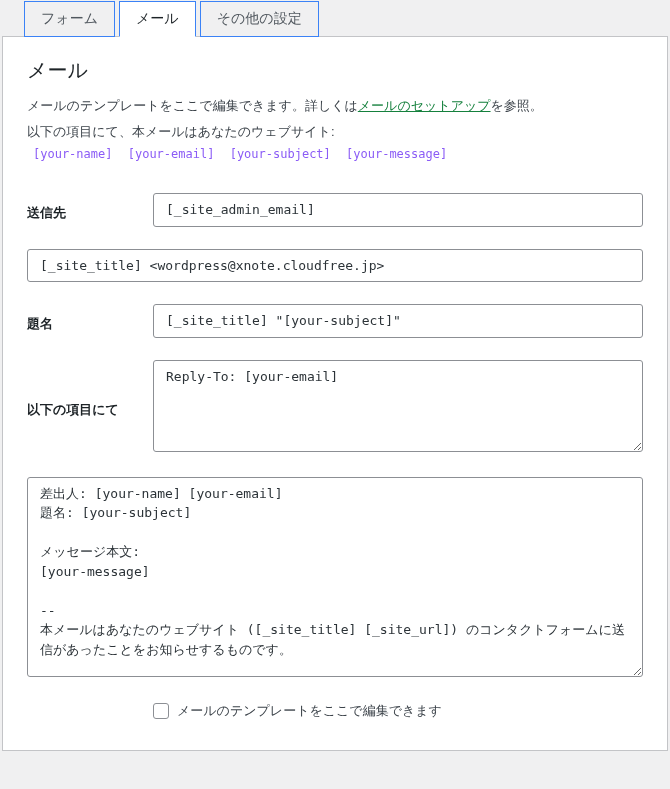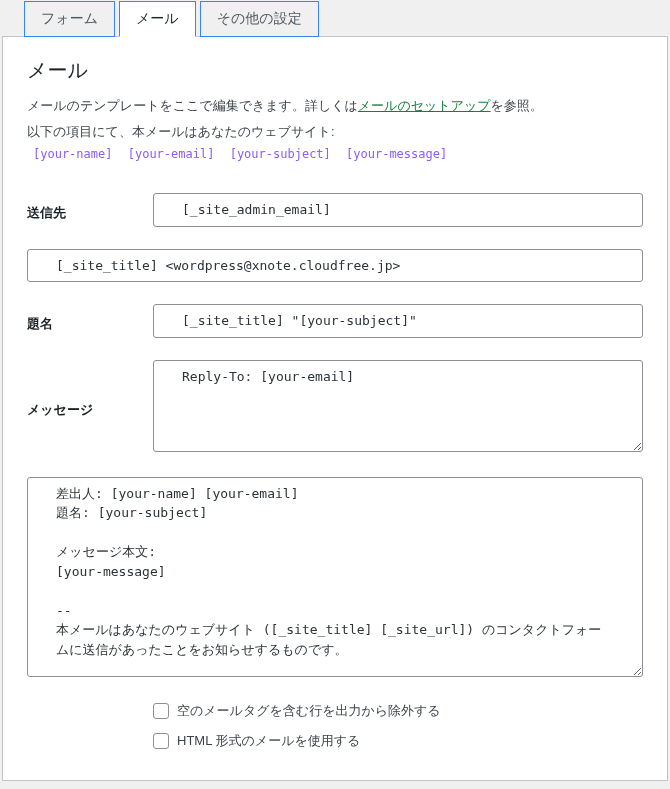--- a/index.html
+++ b/index.html
@@ -82,21 +82,21 @@
       padding-top: 6px;
       flex-shrink: 0;
     }
     .form-field {
       flex: 1;
     }
     input[type="text"], textarea {
       width: 100%;
       border: 1px solid #8c8f94;
       border-radius: 3px;
-      padding: 6px 28px;
+      padding: 6px 12px;
       font-family: Consolas, Monaco, monospace;
       font-size: 13px;
       color: #2c3338;
       background: #fff;
       line-height: 1.5;
     }
     textarea {
       resize: vertical;
     }
     .textarea-headers {
@@ -165,21 +165,21 @@
   </div>
 
   <div class="form-row">
     <div class="form-label">題名</div>
     <div class="form-field">
       <input type="text" value="[_site_title] &quot;[your-subject]&quot;" style="">
     </div>
   </div>
 
   <div class="form-row">
-    <div class="form-label">メッセージ</div>
+    <div class="form-label">以下の項目にて</div>
     <div class="form-field">
       <textarea class="textarea-headers" style="">Reply-To: [your-email]</textarea>
     </div>
   </div>
 
   <div class="form-row">
     <div class="form-field">
       <textarea class="textarea-body" style="">差出人: [your-name] [your-email]
 題名: [your-subject]
 
@@ -187,20 +187,16 @@
 [your-message]
 
 -- 
 本メールはあなたのウェブサイト ([_site_title] [_site_url]) のコンタクトフォームに送信があったことをお知らせするものです。</textarea>
     </div>
   </div>
 
   <div class="checkboxes-wrap">
     <div class="checkbox-row">
       <input type="checkbox" id="cb1" style="">
-      <label for="cb1">空のメールタグを含む行を出力から除外する</label>
-    </div>
-    <div class="checkbox-row">
-      <input type="checkbox" id="cb2" style="">
-      <label for="cb2">HTML 形式のメールを使用する</label>
+      <label for="cb1">メールのテンプレートをここで編集できます</label>
     </div>
   </div>
 </div>
 
 </body></html>

